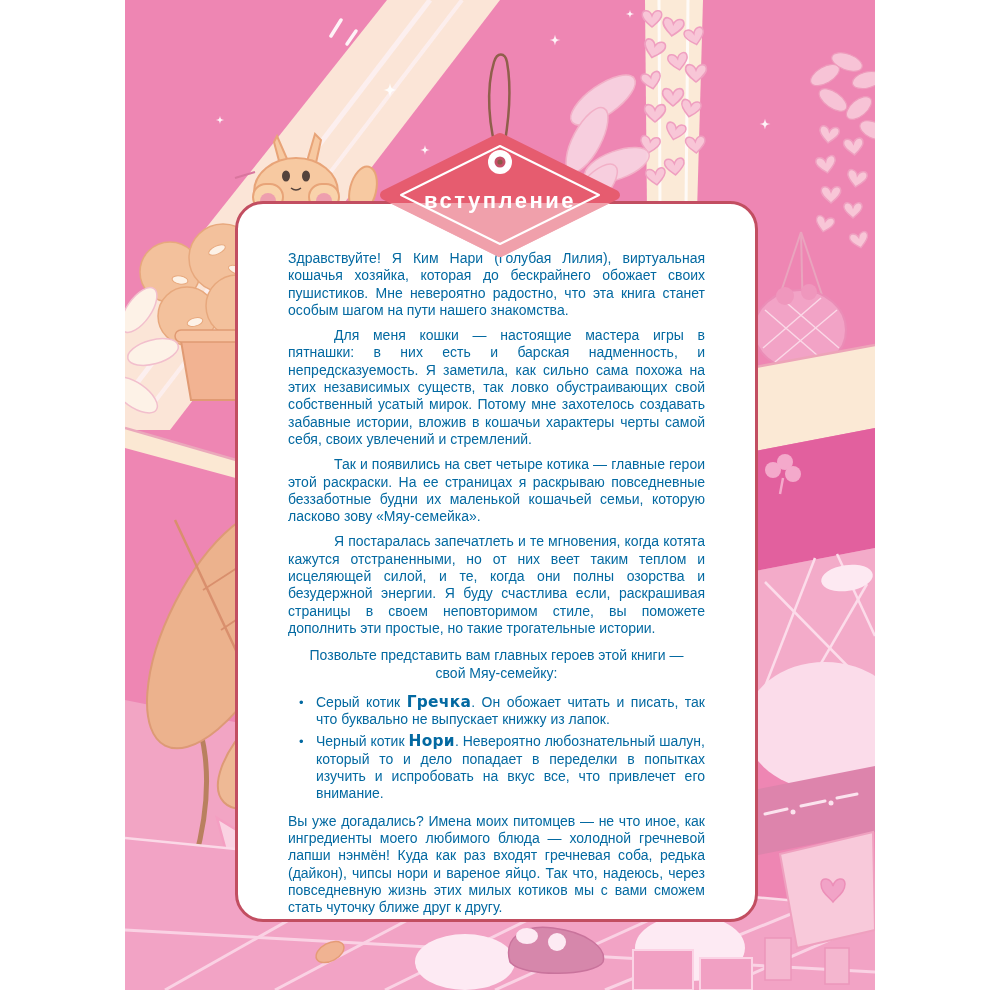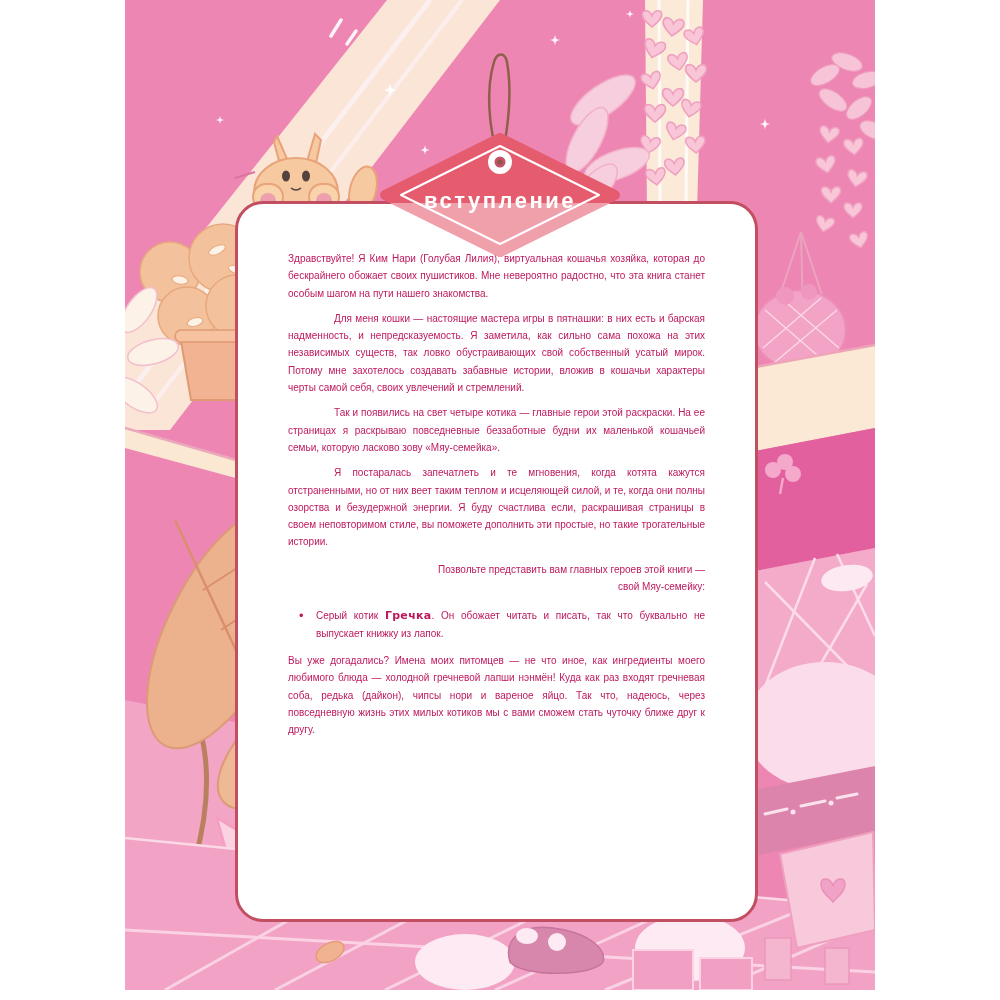--- a/index.html
+++ b/index.html
@@ -3,24 +3,24 @@
 <meta charset="utf-8">
 <style>
   html,body{margin:0;padding:0;background:#ffffff;}
   .stage{position:relative;width:1000px;height:1000px;background:#ffffff;overflow:hidden;
          font-family:"Liberation Sans",sans-serif;}
   .artwork{position:absolute;left:125px;top:0;}
   
   .card{position:absolute;left:235px;top:201px;width:523px;height:721px;box-sizing:border-box;
         background:#ffffff;border:3px solid #c24e61;border-radius:28px;
         padding:46px 50px 0 50px;overflow:hidden;z-index:2;}
-  .card-text{color:#be185d;font-size:10px;line-height:17.3px;text-align:justify;}
+  .card-text{color:#0369a1;font-size:14px;line-height:17.3px;text-align:justify;}
   .card-text p{margin:0 0 8px 0;}
   .card-text p.indent{text-indent:46px;}
-  .invitation{text-align:right;margin:10px 0 12px 0;}
+  .invitation{text-align:center;margin:10px 0 12px 0;}
   ul.heroes{list-style:none;margin:0 0 10px 0;padding:0 0 0 28px;}
   ul.heroes li{position:relative;margin:0 0 5px 0;}
   ul.heroes li::before{content:"•";position:absolute;left:-17px;top:0;font-size:13px;}
   .cat-name{font-family:"DejaVu Sans",sans-serif;font-weight:bold;font-size:1.1em;letter-spacing:.3px;}
   
   .tag{position:absolute;left:360px;top:40px;width:280px;height:220px;z-index:3;}
   .tag svg text{font-family:"Liberation Sans",sans-serif;font-weight:bold;}
 </style>
 </head>
 <body>
@@ -259,20 +259,21 @@
       <p class="indent">Так и появились на свет четыре котика — главные герои этой раскраски. На ее страницах я раскрываю повседневные беззаботные будни их маленькой кошачьей семьи, которую ласково зову «Мяу-семейка».</p>
       <p class="indent">Я постаралась запечатлеть и те мгновения, когда котята кажутся отстраненными, но от них веет таким теплом и исцеляющей силой, и те, когда они полны озорства и безудержной энергии. Я буду счастлива если, раскрашивая страницы в своем неповторимом стиле, вы поможете дополнить эти простые, но такие трогательные истории.</p>
 
       <div class="invitation">
         <div>Позвольте представить вам главных героев этой книги —</div>
         <div>свой Мяу-семейку:</div>
       </div>
 
       <ul class="heroes">
         <li><span>Серый котик </span><span class="cat-name">Гречка</span><span>. Он обожает читать и писать, так что буквально не выпускает книжку из лапок.</span></li>
+        <li><span>Черный котик </span><span class="cat-name">Нори</span><span>. Невероятно любознательный шалун, который то и дело попадает в переделки в попытках изучить и испробовать на вкус все, что привлечет его внимание.</span></li>
       </ul>
 
       <p>Вы уже догадались? Имена моих питомцев — не что иное, как ингредиенты моего любимого блюда — холодной гречневой лапши нэнмён! Куда как раз входят гречневая соба, редька (дайкон), чипсы нори и вареное яйцо. Так что, надеюсь, через повседневную жизнь этих милых котиков мы с вами сможем стать чуточку ближе друг к другу.</p>
 
     </div>
   </div>
 
   <div class="tag">
     <svg width="280" height="220" viewBox="0 0 280 220">
       <defs>

